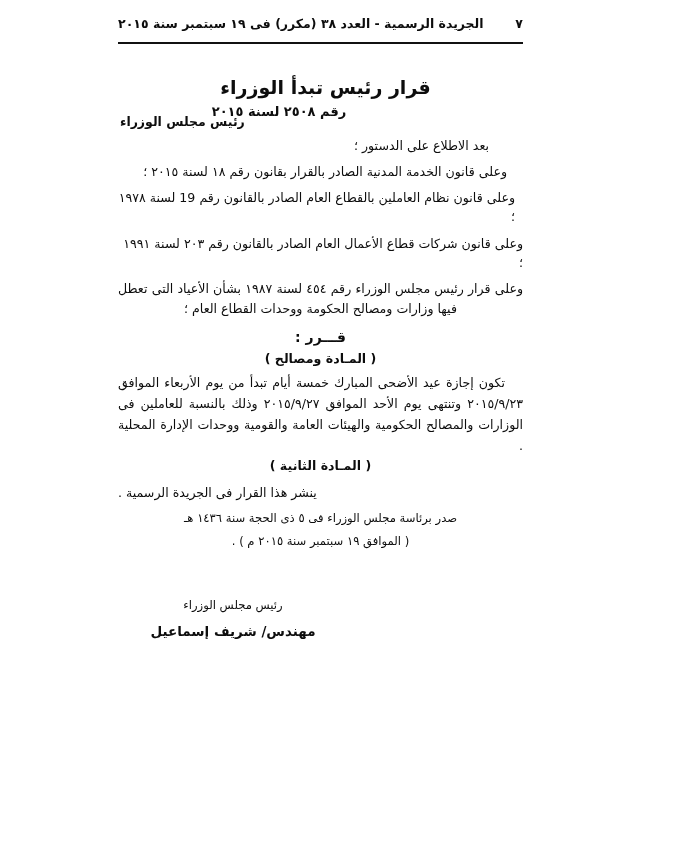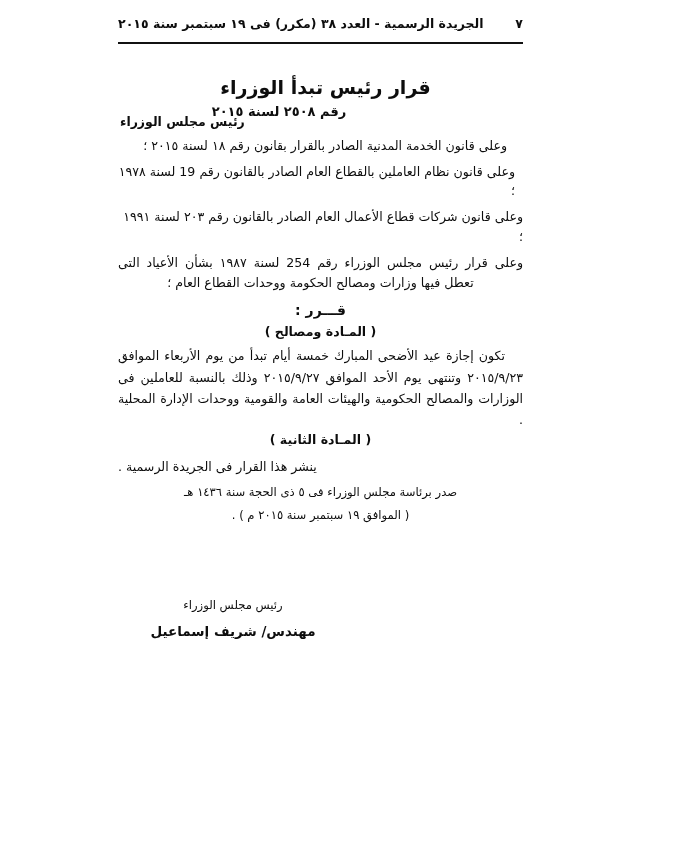--- a/index.html
+++ b/index.html
@@ -190,24 +190,25 @@
     <div class="masthead-rule"></div>
   </div>
 
   <h1 class="doc-title">قرار رئيس تبدأ الوزراء</h1>
   <h2 class="doc-subtitle">رقم ٢٥٠٨ لسنة ٢٠١٥</h2>
 
   <div class="body-block">
 
     <p class="issuer">رئيس مجلس الوزراء</p>
 
+    <p class="clause ind-1">بعد الاطلاع على الدستور ؛</p>
     <p class="clause ind-2">وعلى قانون الخدمة المدنية الصادر بالقرار بقانون رقم ١٨ لسنة ٢٠١٥ ؛</p>
     <p class="clause ind-3">وعلى قانون نظام العاملين بالقطاع العام الصادر بالقانون رقم 19 لسنة ١٩٧٨ ؛</p>
     <p class="clause ind-4">وعلى قانون شركات قطاع الأعمال العام الصادر بالقانون رقم ٢٠٣ لسنة ١٩٩١ ؛</p>
-    <p class="clause-wrap">وعلى قرار رئيس مجلس الوزراء رقم 254 لسنة ١٩٨٧ بشأن الأعياد التى تعطل فيها وزارات ومصالح الحكومة ووحدات القطاع العام ؛</p>
+    <p class="clause-wrap">وعلى قرار رئيس مجلس الوزراء رقم ٤٥٤ لسنة ١٩٨٧ بشأن الأعياد التى تعطل فيها وزارات ومصالح الحكومة ووحدات القطاع العام ؛</p>
 
     <p class="decree-word">قـــرر :</p>
 
     <p class="article-head">( المـادة ومصالح )</p>
     <p class="para">تكون إجازة عيد الأضحى المبارك خمسة أيام تبدأ من يوم الأربعاء الموافق ٢٠١٥/٩/٢٣ وتنتهى يوم الأحد الموافق ٢٠١٥/٩/٢٧ وذلك بالنسبة للعاملين فى الوزارات والمصالح الحكومية والهيئات العامة والقومية ووحدات الإدارة المحلية .</p>
 
     <p class="article-head second">( المـادة الثانية )</p>
     <p class="pub-line">ينشر هذا القرار فى الجريدة الرسمية .</p>
 
     <p class="issued-line">صدر برئاسة مجلس الوزراء فى ٥ ذى الحجة سنة ١٤٣٦ هـ</p>

